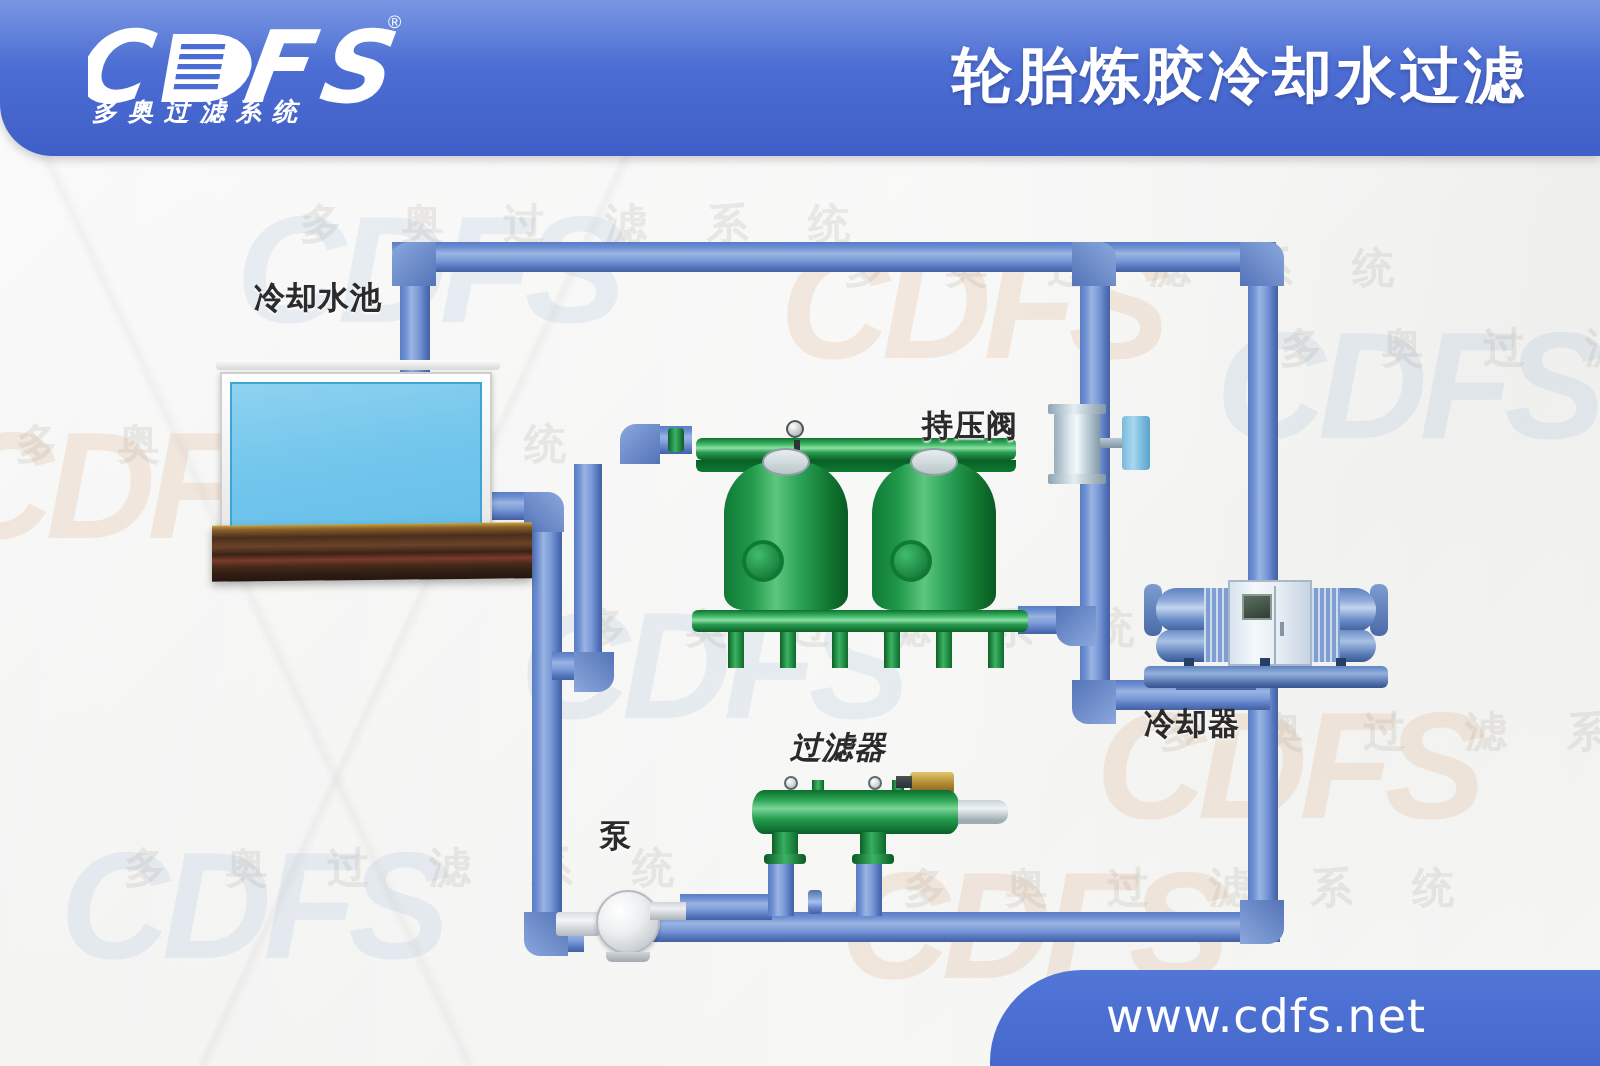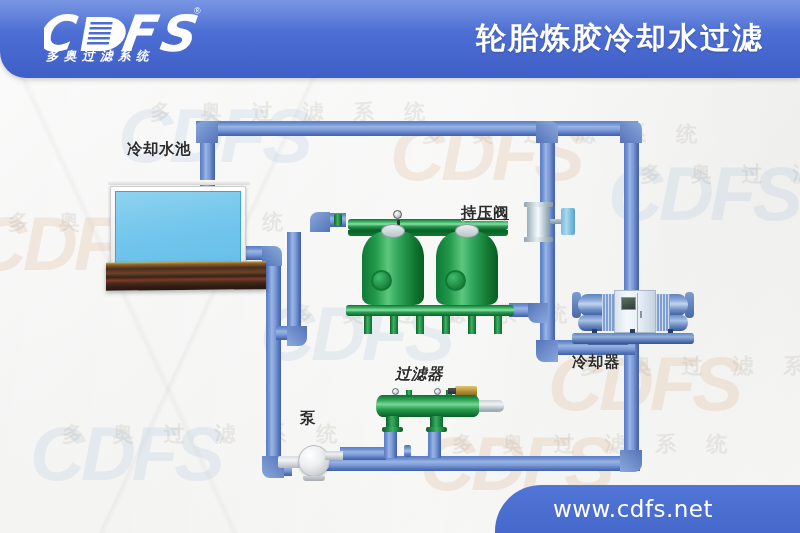--- a/index.html
+++ b/index.html
@@ -474,21 +474,21 @@
   </div>
 
   <div id="pump">
     <div id="pump-suction"></div>
     <div id="pump-volute"></div>
     <div id="pump-disch"></div>
     <div id="pump-foot"></div>
   </div>
 
   <div class="label" style="left:127px; top:139px;">冷却水池</div>
-  <div class="label" style="left:461px; top:203px;text-decoration:underline;">持压阀</div>
+  <div class="label" style="left:461px; top:203px;">持压阀</div>
   <div class="label" style="left:572px; top:352px;">冷却器</div>
   <div class="label" style="left:395px; top:364px;font-style:italic;">过滤器</div>
   <div class="label" style="left:300px; top:408px;">泵</div>
 
   <div id="header">
     <svg id="logo" viewBox="0 0 200 62">
       <g fill="#ffffff" font-family="DejaVu Sans, sans-serif" font-weight="bold" font-size="50" font-style="italic" letter-spacing="-1">
         <text x="0" y="42" transform="skewX(-10)">C</text>
         <text x="84" y="42" transform="skewX(-10)">F</text>
         <text x="122" y="42" transform="skewX(-10)">S</text>

